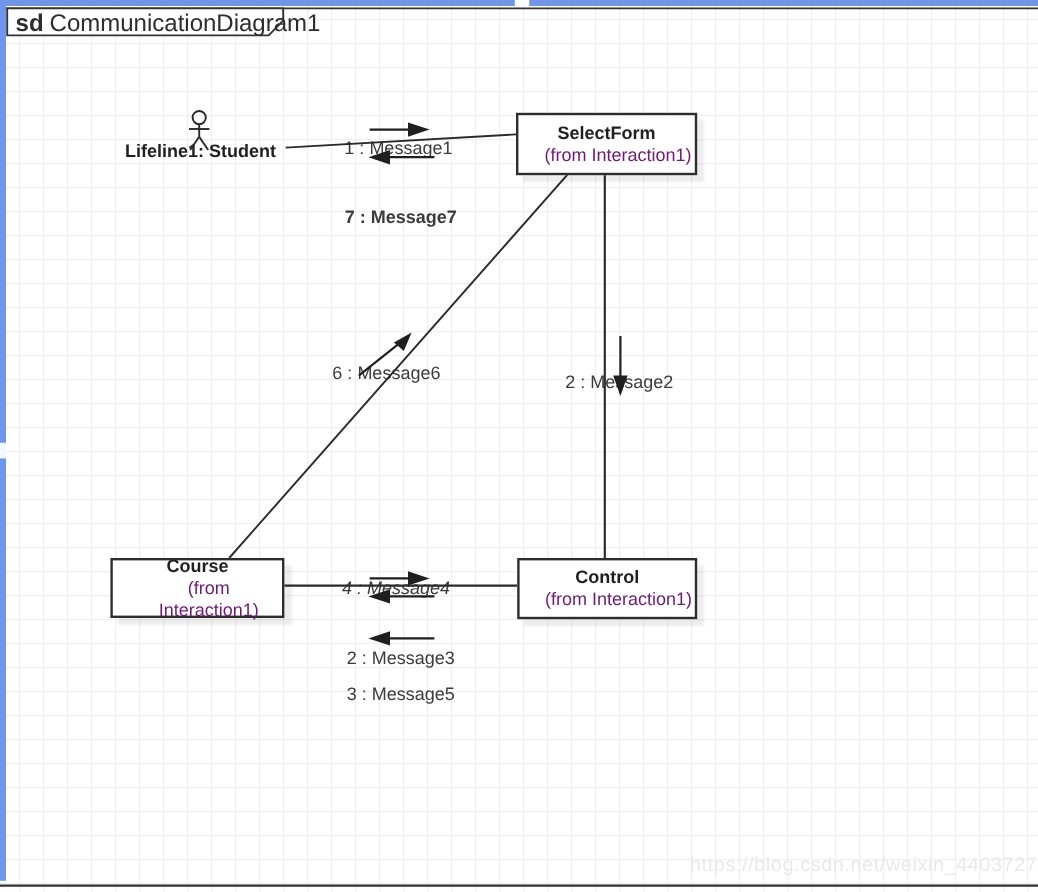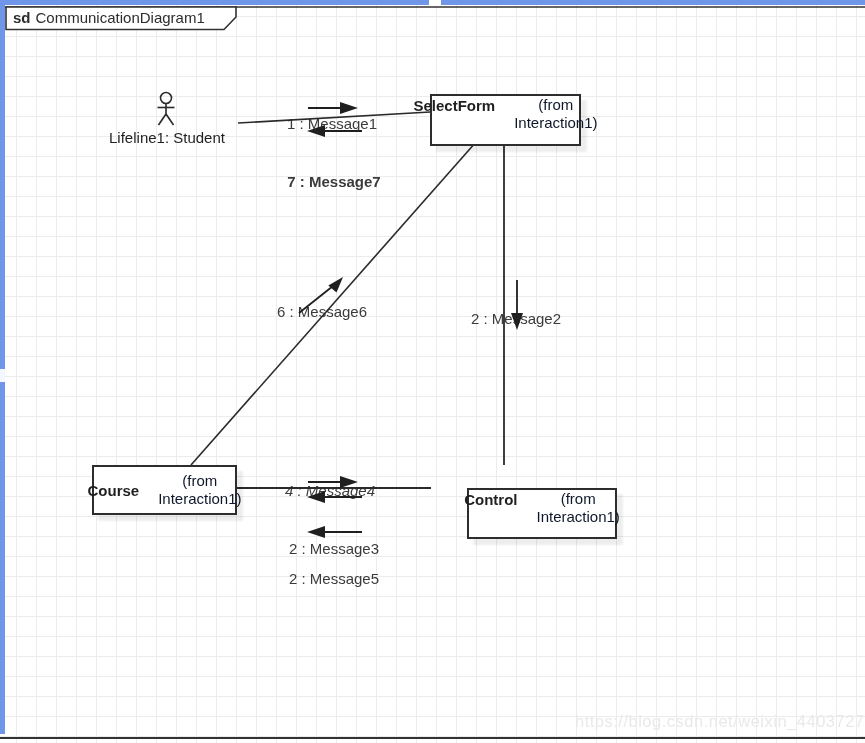--- a/index.html
+++ b/index.html
@@ -17,53 +17,53 @@
   .watermark{
     position:absolute;left:575px;top:712px;width:282px;
     text-align:right;font-size:16.5px;letter-spacing:.5px;
     color:#e9e9e9;z-index:1;white-space:nowrap;
   }
   .msg{
     position:absolute;width:140px;text-align:center;
     font-size:15px;line-height:16px;color:#3b3b3b;z-index:3;white-space:nowrap;margin-top:32px;
   }
   .actor-label{
-    position:absolute;left:92px;top:129px;width:150px;text-align:center;
-    font-size:15px;font-weight:normal;color:#1f1f1f;z-index:3;white-space:nowrap;
+    position:absolute;left:92px;top:118px;width:150px;text-align:center;
+    font-size:15px;font-weight:bold;color:#1f1f1f;z-index:3;white-space:nowrap;
   }
   .overlay{position:absolute;left:0;top:0;z-index:4;pointer-events:none;}
   .node{
     position:absolute;background:#ffffff;border:2px solid #2d2d2d;
     box-shadow:6px 6px 2px rgba(0,0,0,0.07);
-    z-index:5;display:flex;flex-direction:row;justify-content:center;
+    z-index:5;display:flex;flex-direction:column;justify-content:center;
     text-align:center;
   }
   .node-title{font-size:15px;font-weight:bold;color:#1f1f1f;line-height:19px;}
-  .node-sub{font-size:15px;color:#0f172a;line-height:18px;padding-left:19px;}
+  .node-sub{font-size:15px;color:#701a75;line-height:18px;padding-left:19px;}
   .frame-tab-label{
-    position:absolute;left:13px;top:9px;z-index:6;font-size:15px;color:#2d2d2d;white-space:nowrap;
+    position:absolute;left:13px;top:9px;z-index:6;font-size:20px;color:#2d2d2d;white-space:nowrap;
   }
   .frame-tab-label .kw{font-weight:bold;margin-right:5px;}
   .sel-strip-top{position:absolute;left:0;top:0;width:865px;height:5px;background:#6f96e8;z-index:7;}
   .sel-strip-left{position:absolute;left:0;top:0;width:5px;height:734px;background:#6f96e8;z-index:7;}
   .sel-handle-top{position:absolute;left:429px;top:0;width:12px;height:5px;background:#ffffff;z-index:8;}
   .sel-handle-left{position:absolute;left:0;top:369px;width:5px;height:13px;background:#f3f7ff;z-index:8;}
 </style>
 </head>
 <body>
 
 <div class="watermark">https://blog.csdn.net/weixin_44037272</div>
 
 <div class="msg" style="left:262px;top:84px;">1 : Message1</div>
 <div class="msg" style="left:264px;top:142px;font-weight:bold;">7 : Message7</div>
 <div class="msg" style="left:252px;top:272px;">6 : Message6</div>
 <div class="msg" style="left:446px;top:279px;">2 : Message2</div>
 <div class="msg" style="left:260px;top:451px;font-style:italic;">4 : Message4</div>
 <div class="msg" style="left:264px;top:509px;">2 : Message3</div>
-<div class="msg" style="left:264px;top:539px;">2 : Message5</div>
+<div class="msg" style="left:264px;top:539px;">3 : Message5</div>
 
 <div class="actor-label">Lifeline1: Student</div>
 
 <svg class="overlay" width="865" height="743" viewBox="0 0 865 743">
 
   <line x1="0" y1="7" x2="865" y2="7" stroke="#333333" stroke-width="1.6"></line>
   <line x1="0" y1="738" x2="865" y2="738" stroke="#333333" stroke-width="2"></line>
 
   <path d="M6,7 L236,7 L236,17 L224,29.5 L6,29.5 Z" fill="#ffffff" stroke="#333333" stroke-width="1.6"></path>
 
@@ -117,21 +117,21 @@
 </svg>
 
 <div class="node" style="left:430px;top:94px;width:147px;height:48px;">
   <div class="node-title">SelectForm</div>
   <div class="node-sub">(from Interaction1)</div>
 </div>
 <div class="node" style="left:92px;top:465px;width:141px;height:46px;align-items:center;">
   <div class="node-title">Course</div>
   <div class="node-sub">(from Interaction1)</div>
 </div>
-<div class="node" style="left:431px;top:488px;width:146px;height:47px;margin-left:36px;">
+<div class="node" style="left:431px;top:465px;width:146px;height:47px;">
   <div class="node-title">Control</div>
   <div class="node-sub">(from Interaction1)</div>
 </div>
 
 <div class="frame-tab-label">
   <span class="kw">sd</span><span class="ft">CommunicationDiagram1</span>
 </div>
 
 <div class="sel-strip-top"></div>
 <div class="sel-strip-left"></div>

